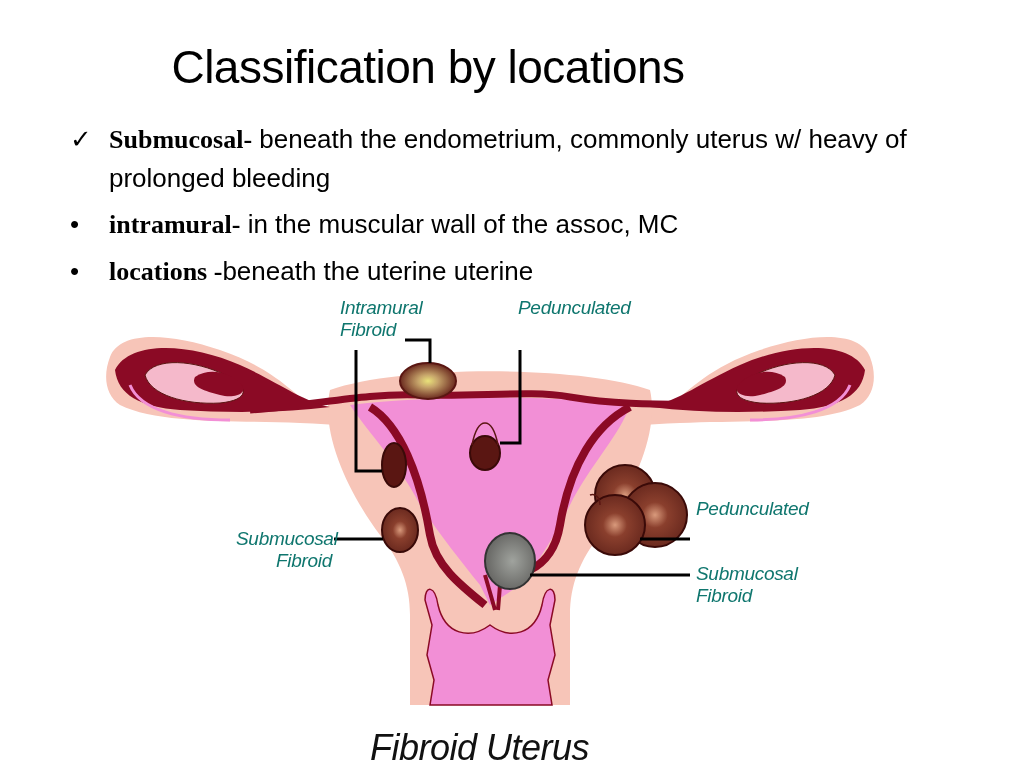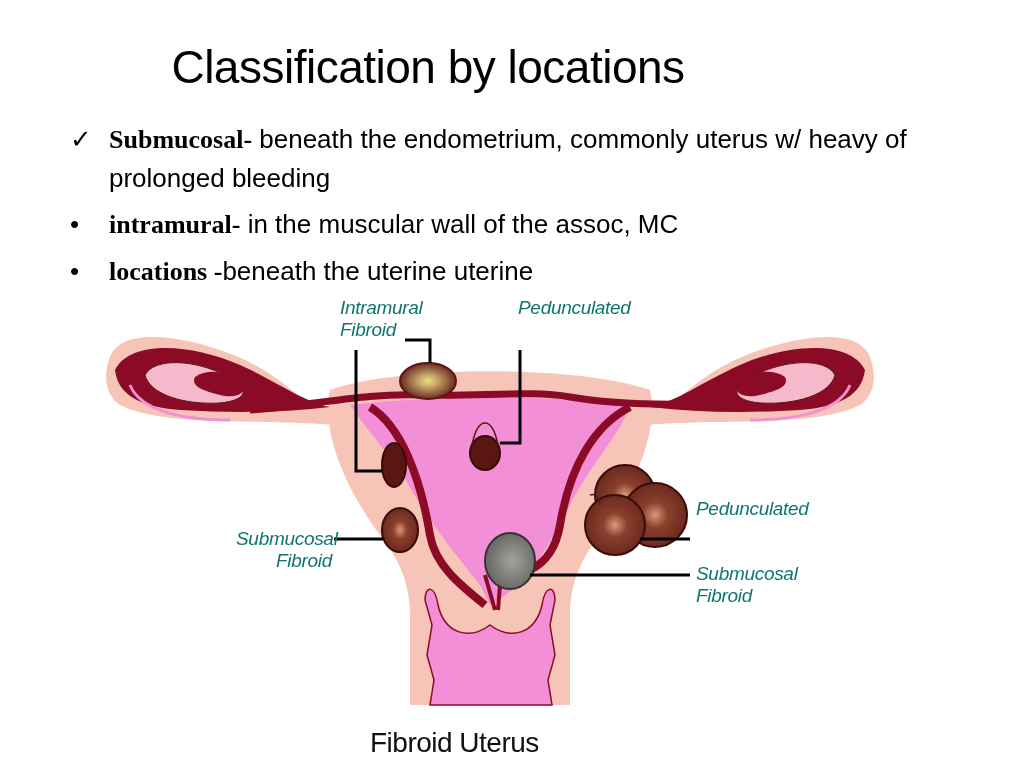--- a/index.html
+++ b/index.html
@@ -4,21 +4,21 @@
 <style>
   html, body { margin:0; padding:0; background:#ffffff; }
   body { width:1024px; height:768px; position:relative; overflow:hidden; font-family:"Liberation Sans", sans-serif; color:#000; }
   .title { position:absolute; left:0; top:40px; width:856px; text-align:center; font-size:46px; font-family:"Liberation Sans", sans-serif; letter-spacing:-0.5px; }
   .bullets { position:absolute; left:70px; top:120px; width:900px; font-size:26px; line-height:38px; }
   .bullet { position:relative; padding-left:39px; margin-bottom:8px; }
   .bullet .marker { position:absolute; left:0; top:0; width:30px; }
   .bullet b { font-weight:bold;font-family:Liberation Serif, serif; }
   .diagram { position:absolute; left:100px; top:295px; width:780px; height:473px; }
   .lbl { position:absolute; font-style:italic; font-size:19px; line-height:22px; color:#0f766e; font-family:"Liberation Sans", sans-serif; letter-spacing:-0.3px; }
-  .caption { position:absolute; left:370px; top:727px; font-size:28px; color:#111; letter-spacing:-0.5px; }
+  .caption { position:absolute; left:370px; top:727px; font-style:italic; font-size:36px; color:#111; letter-spacing:-0.5px; }
 </style>
 </head>
 <body>
 
 <div class="title">Classification by locations</div>
 
 <div class="bullets">
   <div class="bullet">
     <span class="marker">✓</span>
     <b>Submucosal-</b><span> beneath the endometrium, commonly uterus w/ heavy of prolonged bleeding</span>

